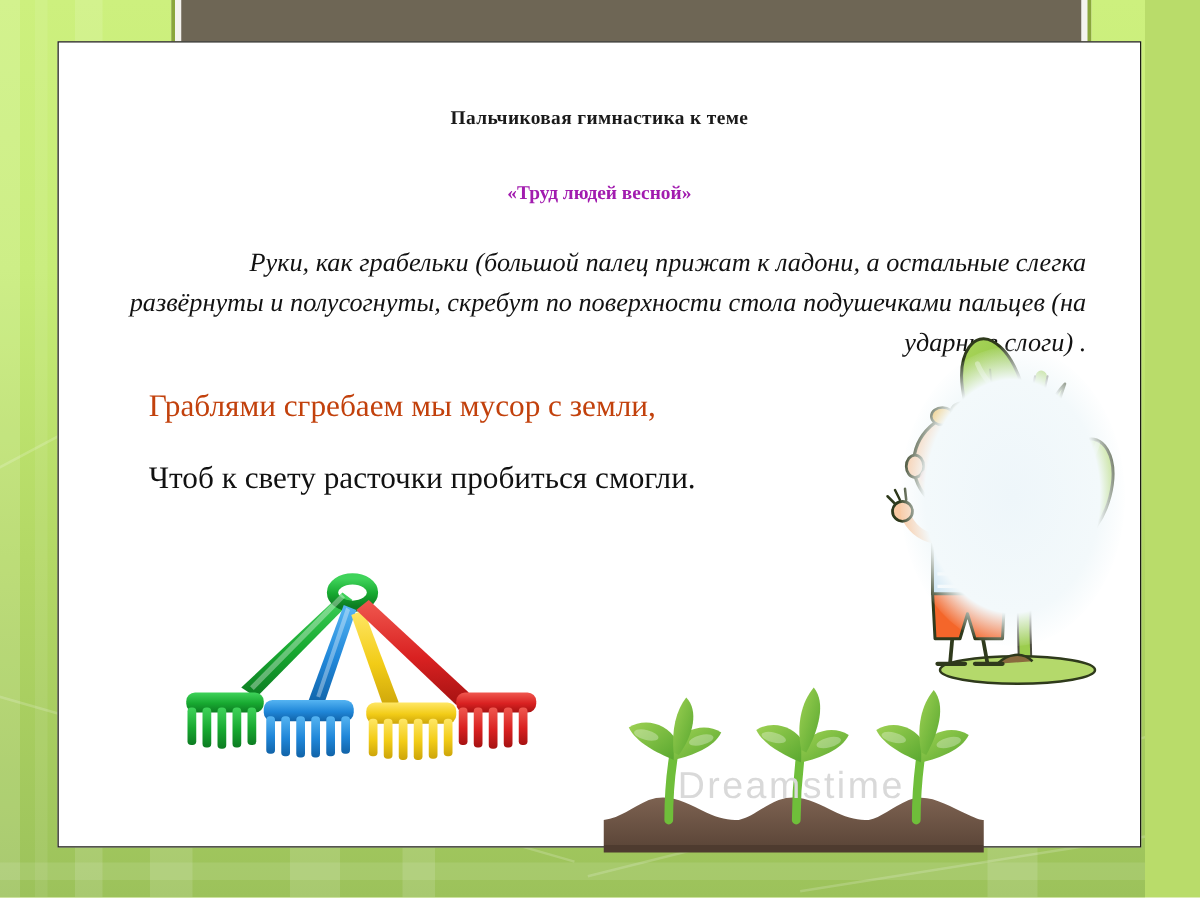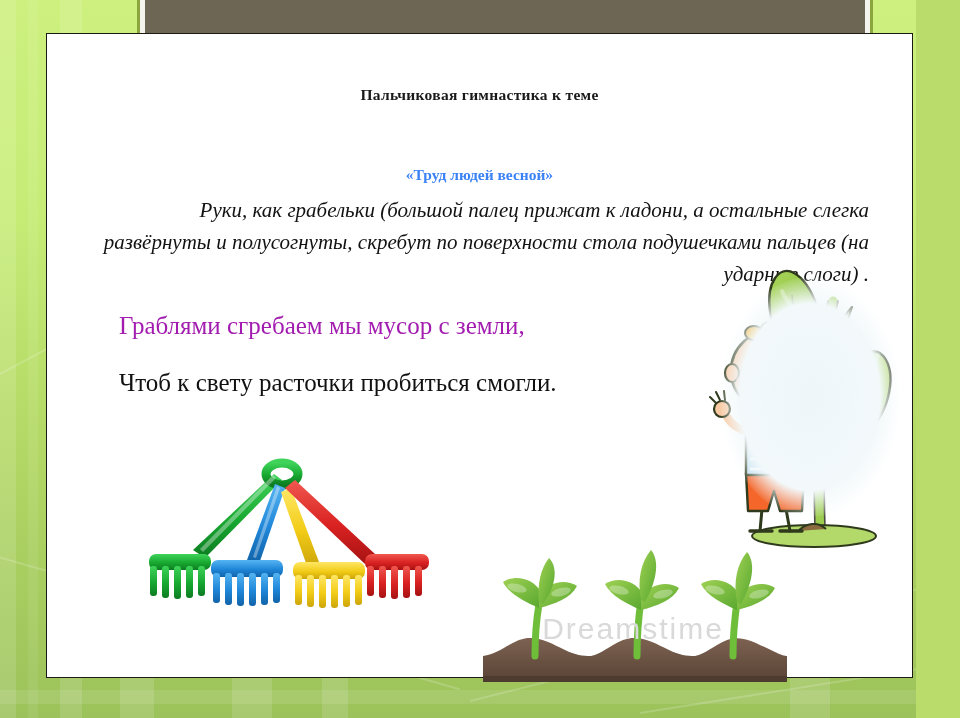--- a/index.html
+++ b/index.html
@@ -41,29 +41,29 @@
   }
 
   .content{position:absolute;inset:0;}
 
   .title{
     position:absolute;left:0;right:0;top:52px;text-align:center;
     font-weight:bold;font-size:15.5px;color:#1a1a1a;letter-spacing:.3px;
   }
   .subtitle{
     position:absolute;left:0;right:0;top:112px;text-align:center;
-    font-weight:bold;font-size:15.5px;color:#3b82f6;margin-top:20px;
+    font-weight:bold;font-size:15.5px;color:#a21caf;
   }
   .instruction{
     position:absolute;left:52px;width:770px;top:160px;
     text-align:right;font-style:italic;font-size:21px;line-height:32px;
     color:#121212;
   }
   .verse1{
-    position:absolute;left:72px;top:278px;font-size:25px;color:#a21caf;
+    position:absolute;left:72px;top:278px;font-size:25px;color:#c2410c;
   }
   .verse2{
     position:absolute;left:72px;top:335px;font-size:25px;color:#111;text-align:right;
   }
 
   
   .boy-scene{position:absolute;left:655px;top:225px;width:215px;height:290px;}
   .boy-scene .halo{
     position:absolute;left:18px;top:18px;width:180px;height:240px;border-radius:50%;
     background:radial-gradient(ellipse at 50% 50%,#eef6fa 0%,#f3f9fb 55%,rgba(255,255,255,0) 72%);

